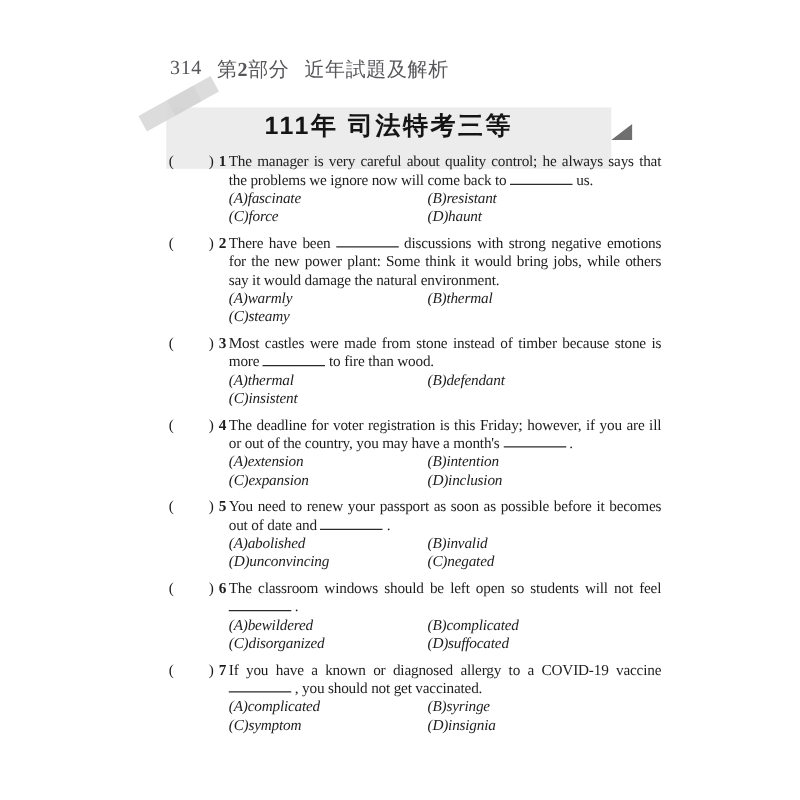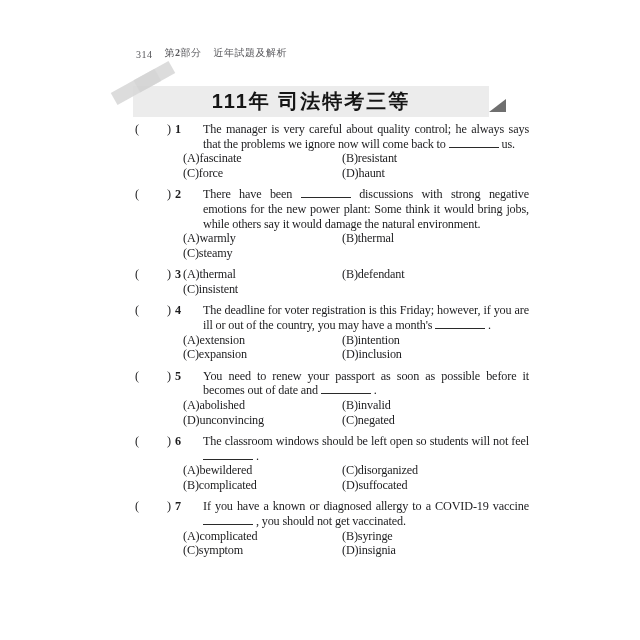--- a/index.html
+++ b/index.html
@@ -11,33 +11,33 @@
     width: 640px; height: 640px;
     background: #ffffff;
     overflow: hidden;
   }
 
   
   .page-header {
     position: absolute;
     left: 136px; top: 46px;
     display: flex;
-    align-items: flex-end;
+    align-items: flex-start;
     gap: 12px;
-    font-size: 10px;
+    font-size: 16px;
     color: var(--header-text, #57575b);
     letter-spacing: 0.5px;
   }
   .page-header .part b { font-weight: bold; }
 
   
   .banner {
     position: absolute;
     left: 133px; top: 86px;
-    width: 356px; height: 31px;
+    width: 356px; height: 49px;
     background: var(--banner-bg, #ececec);
   }
   .banner-title {
     width: 100%;
     text-align: center;
     line-height: 31px;
     font-size: 20px;
     font-weight: bold;
     letter-spacing: 2px;
     color: #151515;
@@ -84,30 +84,31 @@
     justify-content: space-between;
     padding-left: 2px;
   }
   .q-num {
     flex: 0 0 12px;
     font-weight: bold;
     text-align: right;
     padding-right: 2px;
   }
   .q-body { flex: 1; }
-  .stem { text-align: justify; margin-left: 20px; }
+  .stem { text-align: justify; }
   .blank {
     display: inline-block;
     width: 50px; height: 10px;
     border-bottom: 1px solid #2a2a2a;
     vertical-align: baseline;
   }
   .options {
     display: grid;
     grid-template-columns: 159px auto;
+    font-style: italic;
   }
 </style>
 </head>
 <body>
 
 <div class="page">
 
   <div class="page-header">
     <span>314</span>
     <span class="part"><span>第</span><b>2</b><span>部分</span></span>
@@ -154,20 +155,21 @@
     </div>
   </div>
 
   <div class="q">
     <div class="q-marker">
       <span class="br-open">(</span>
       <span class="br-close">)</span>
     </div>
     <div class="q-num">3</div>
     <div class="q-body">
+      <div class="stem">Most castles were made from stone instead of timber because stone is more <span class="blank"></span> to fire than wood.</div>
       <div class="options">
             <span class="opt">(A)thermal</span>
             <span class="opt">(B)defendant</span>
             <span class="opt">(C)insistent</span>
           </div>
     </div>
   </div>
 
   <div class="q">
     <div class="q-marker">
@@ -206,22 +208,22 @@
   <div class="q">
     <div class="q-marker">
       <span class="br-open">(</span>
       <span class="br-close">)</span>
     </div>
     <div class="q-num">6</div>
     <div class="q-body">
       <div class="stem">The classroom windows should be left open so students will not feel <span class="blank"></span> .</div>
       <div class="options">
             <span class="opt">(A)bewildered</span>
+            <span class="opt">(B)complicated</span>
             <span class="opt">(C)disorganized</span>
-            <span class="opt">(B)complicated</span>
             <span class="opt">(D)suffocated</span>
           </div>
     </div>
   </div>
 
   <div class="q">
     <div class="q-marker">
       <span class="br-open">(</span>
       <span class="br-close">)</span>
     </div>

